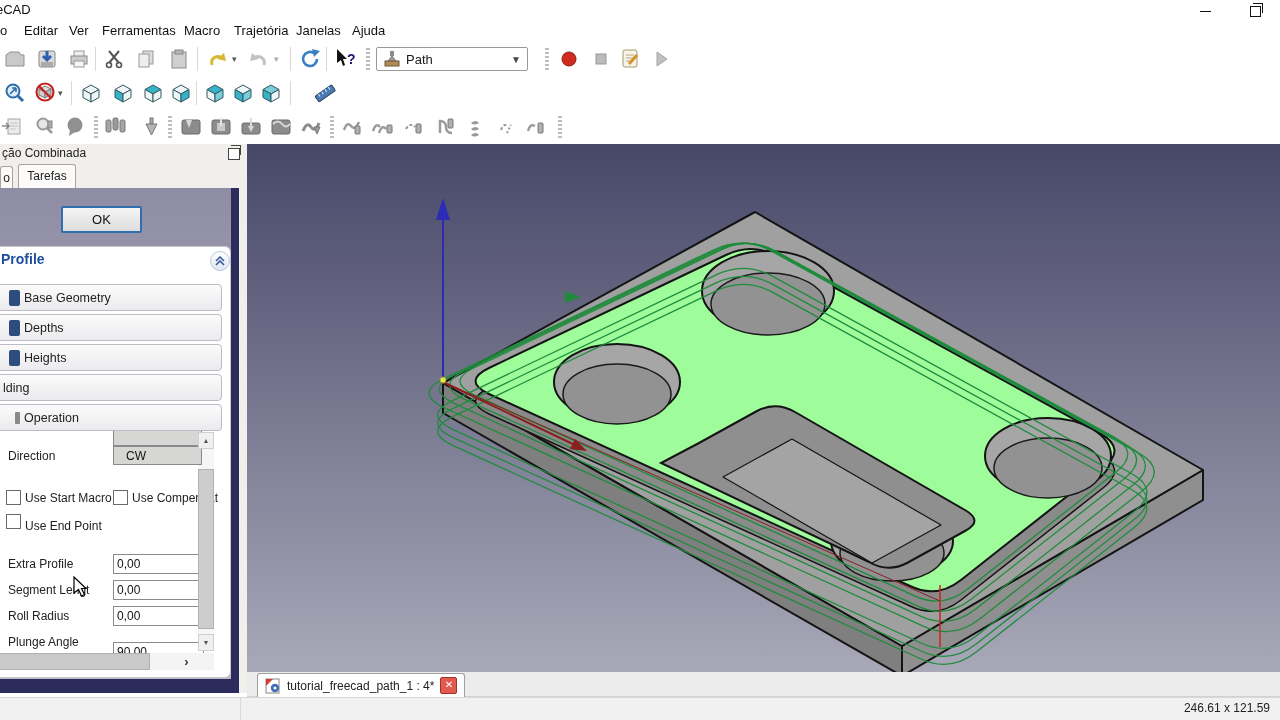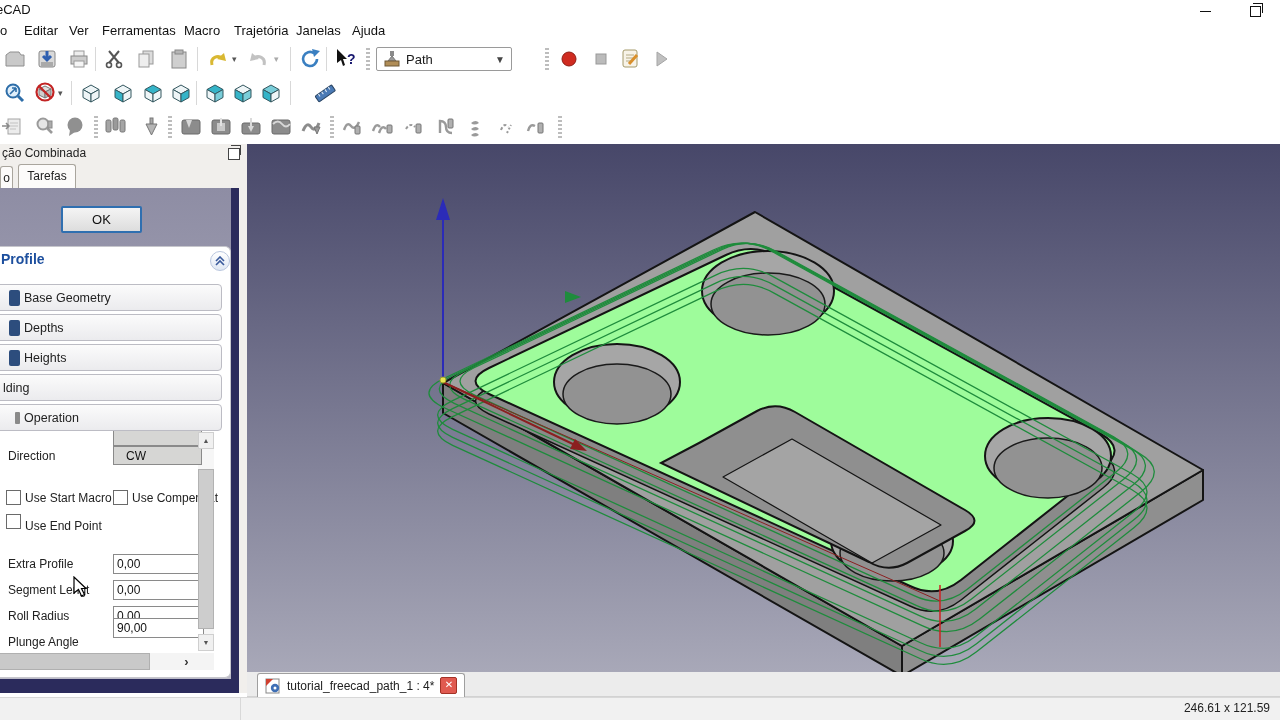--- a/index.html
+++ b/index.html
@@ -19,21 +19,21 @@
   .menu-item{top:3px;font-size:13px;color:#111;cursor:default;}
 
   
   #toolbars{left:0;top:42px;width:1280px;height:102px;background:#fff;border-bottom:1px solid #cfcfcf;}
   .trow{position:absolute;left:0;width:1280px;height:34px;}
   .tbtn{position:absolute;top:4px;width:26px;height:26px;display:flex;align-items:center;justify-content:center;border-radius:3px;}
   .tsep{position:absolute;top:5px;width:1px;height:24px;background:#d8d8d8;}
   .thandle{position:absolute;top:6px;width:4px;height:22px;
      background-image:repeating-linear-gradient(#bdbdbd 0 2px,transparent 2px 4px);background-size:2px 100%;background-repeat:repeat-x;}
   .dd{position:absolute;top:12px;font-size:9px;color:#555;}
-  #wb-combo{top:5px;width:136px;height:24px;background:#fff;border:1px solid #9a9a9a;border-radius:2px;
+  #wb-combo{top:5px;width:152px;height:24px;background:#fff;border:1px solid #9a9a9a;border-radius:2px;
      display:flex;align-items:center;gap:5px;padding:0 6px;box-sizing:border-box;}
   #wb-combo .caret{margin-left:auto;font-size:10px;color:#444;}
 
   
   #panel{left:0;top:144px;width:247px;height:549px;background:#f1efec;}
   #panel-header{left:0;top:0;width:247px;height:19px;background:#f1efec;}
   #panel-title{left:2px;top:2px;font-size:12px;color:#222;}
   #float-icon{left:228px;top:4px;width:10px;height:10px;border:1px solid #444;background:#fff;}
   #float-icon:before{content:"";position:absolute;left:2px;top:-4px;width:9px;height:9px;border:1px solid #444;border-left:none;border-bottom:none;}
   #tabrow{left:0;top:19px;width:247px;height:25px;background:#f1efec;}
@@ -470,21 +470,21 @@
         <span class="cbox abs" style="left:6px;top:267px"></span>
         <span class="cblabel abs" style="left:25px;top:272px">Use End Point</span>
 
         <span class="flabel" style="top:310px">Extra Profile</span>
         <input class="finput abs" style="top: 307px;" value="0,00">
         <span class="flabel" style="top:336px">Segment Lengt</span>
         <input class="finput abs" style="top: 333px;" value="0,00">
         <span class="flabel" style="top:362px">Roll Radius</span>
         <input class="finput abs" style="top: 359px;" value="0,00">
         <span class="flabel" style="top:388px">Plunge Angle</span>
-        <input class="finput abs" style="top: 371px;" value="90,00">
+        <input class="finput abs" style="top: 395px;" value="90,00">
 
         <div class="sbtn" style="top:185px">▲</div>
         <div id="vthumb" class="abs"></div>
         <div class="sbtn" style="top:387px">▼</div>
 
         <div id="hscroll" class="abs">
           <div id="hthumb" class="abs"></div>
           <div id="hright" class="abs">›</div>
         </div>
       </div>

